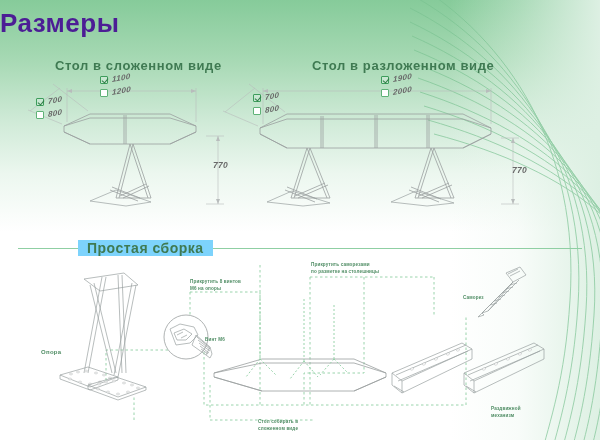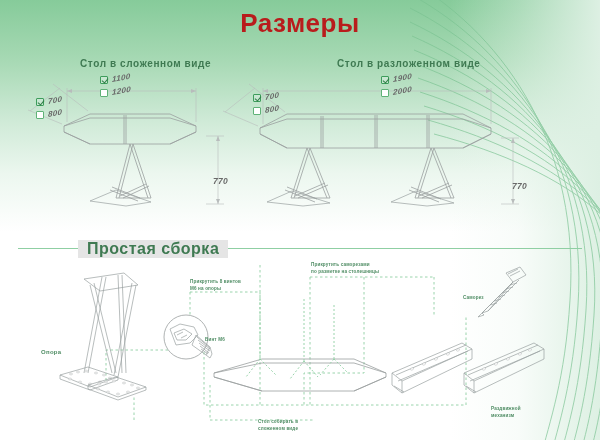--- a/index.html
+++ b/index.html
@@ -18,28 +18,28 @@
   }
   .bg-wash-r{
     position:absolute;right:0;top:0;width:150px;height:440px;
     background:linear-gradient(to left,#ddf0e3 0%,rgba(236,247,239,0.35) 55%,rgba(255,255,255,0) 100%);
     z-index:0;
   }
   .waves{position:absolute;right:0;top:0;width:180px;height:440px;z-index:1;pointer-events:none;}
 
   
   .page-title{
-    position:absolute;left:0;top:8px;width:600px;text-align:center;
-    font-size:26px;font-weight:bold;color:#b91c1c;letter-spacing:.5px;z-index:4;
+    position:absolute;left:0;top:8px;width:600px;
+    font-size:26px;font-weight:bold;color:#4c1d95;letter-spacing:.5px;z-index:4;
   }
 
   
   .panel-head{
-    position:absolute;z-index:4;font-size:10px;font-weight:bold;color:#3f7a52;
-    letter-spacing:.6px;white-space:nowrap;margin-left:25px;
+    position:absolute;z-index:4;font-size:13px;font-weight:bold;color:#3f7a52;
+    letter-spacing:.6px;white-space:nowrap;
   }
   #head-folded{left:55px;top:58px;}
   #head-unfolded{left:312px;top:58px;text-align:center;}
 
   
   .optset{position:absolute;z-index:5;}
   .optrow{display:flex;align-items:center;gap:4px;height:11px;margin-bottom:2px;}
   .cbx{
     width:8px;height:8px;box-sizing:border-box;border:1px solid #5fb277;border-radius:1px;
     background:#fff;position:relative;flex:none;
@@ -53,30 +53,30 @@
   .optnum.tilt{transform:skewY(-10deg);transform-origin:left center;}
 
   #opt-w-folded{left:100px;top:74px;}
   #opt-d-folded{left:36px;top:96px;}
   #opt-w-unfold{left:381px;top:74px;}
   #opt-d-unfold{left:253px;top:92px;}
 
   
   .dimnum{
     position:absolute;z-index:5;font-size:8.5px;color:#6a6a6a;
-    font-style:italic;font-weight:bold;letter-spacing:.3px;margin-top:16px;
+    font-style:italic;font-weight:bold;letter-spacing:.3px;
   }
   #h-folded{left:213px;top:160px;}
   #h-unfold{left:512px;top:165px;}
 
   
   .divider{position:absolute;z-index:4;left:18px;top:248px;width:564px;height:1px;background:#8fcfa3;}
   .sect-title{
-    position:absolute;z-index:5;left:78px;top:240px;background:#e5e5e5;padding:0 9px;
-    font-size:16px;font-weight:bold;color:#3f7a52;letter-spacing:.5px;white-space:nowrap;
+    position:absolute;z-index:5;left:78px;top:240px;background:#7dd3fc;padding:0 9px;
+    font-size:14px;font-weight:bold;color:#3f7a52;letter-spacing:.5px;white-space:nowrap;
   }
 
   
   .alabel{
     position:absolute;z-index:6;font-size:4.6px;color:#4e8c63;line-height:1.45;
     letter-spacing:.15px;white-space:pre-line;font-weight:bold;
   }
   .alabel.big{font-size:6px;font-weight:bold;color:#4e8c63;letter-spacing:.3px;}
   #lbl-bolts{left:190px;top:279px;}
   #lbl-screws{left:311px;top:262px;}

